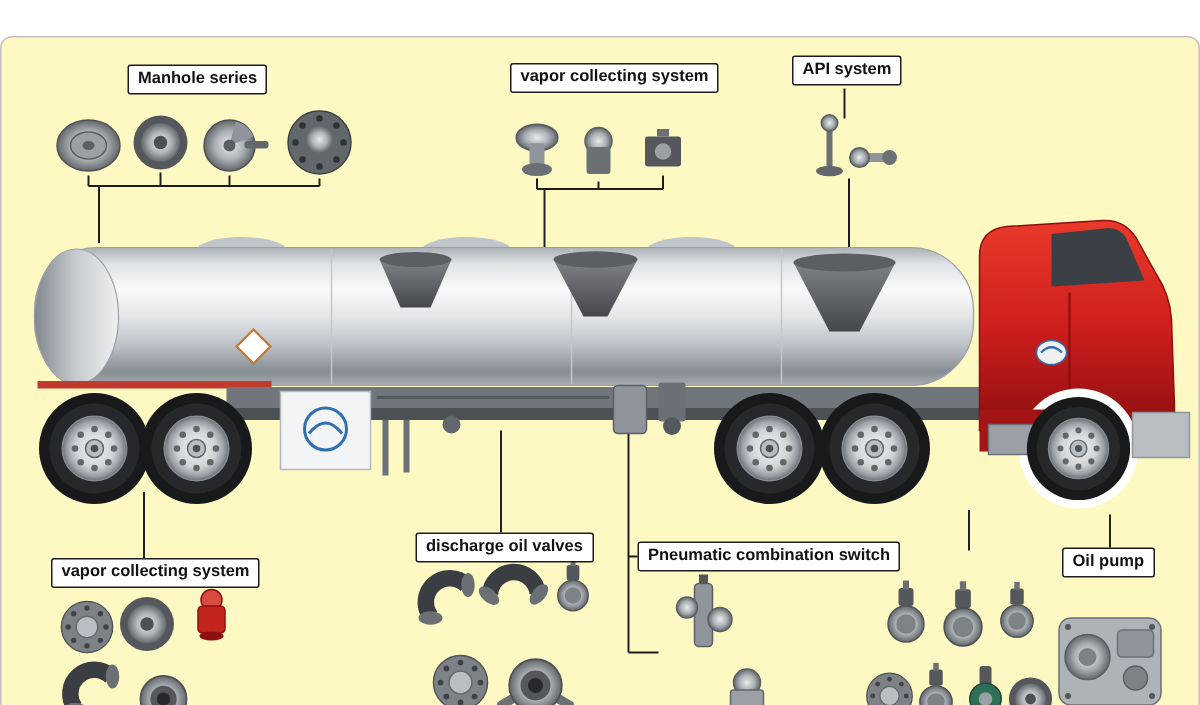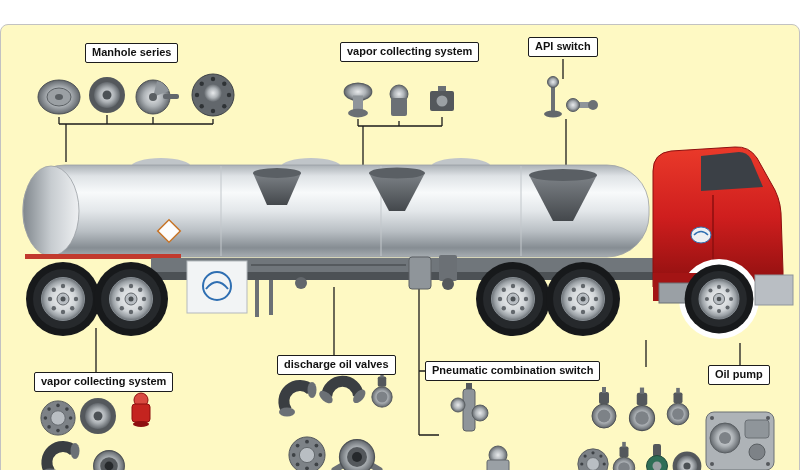--- a/index.html
+++ b/index.html
@@ -296,19 +296,19 @@
     <circle cx="17" cy="12" r="8" fill="#7d8287" stroke="#5a5f63"></circle>
     <circle cx="-28" cy="-22" r="2" fill="#54585c"></circle>
         <circle cx="28" cy="-22" r="2" fill="#54585c"></circle>
     <circle cx="-28" cy="24" r="2" fill="#54585c"></circle>
         <circle cx="28" cy="24" r="2" fill="#54585c"></circle>
   </g>
 </svg>
 
 <div class="lbl" style="left:84px;top:18px;">Manhole series</div>
 <div class="lbl" style="left:339px;top:17px;">vapor collecting system</div>
-<div class="lbl" style="left:527px;top:12px;">API switch</div>
+<div class="lbl" style="left:527px;top:12px;">API system</div>
 <div class="lbl" style="left:33px;top:347px;">vapor collecting system</div>
 <div class="lbl" style="left:276px;top:330px;">discharge oil valves</div>
 <div class="lbl" style="left:424px;top:336px;">Pneumatic combination switch</div>
 <div class="lbl" style="left:707px;top:340px;">Oil pump</div>
 
 </div>
 
 </body></html>

